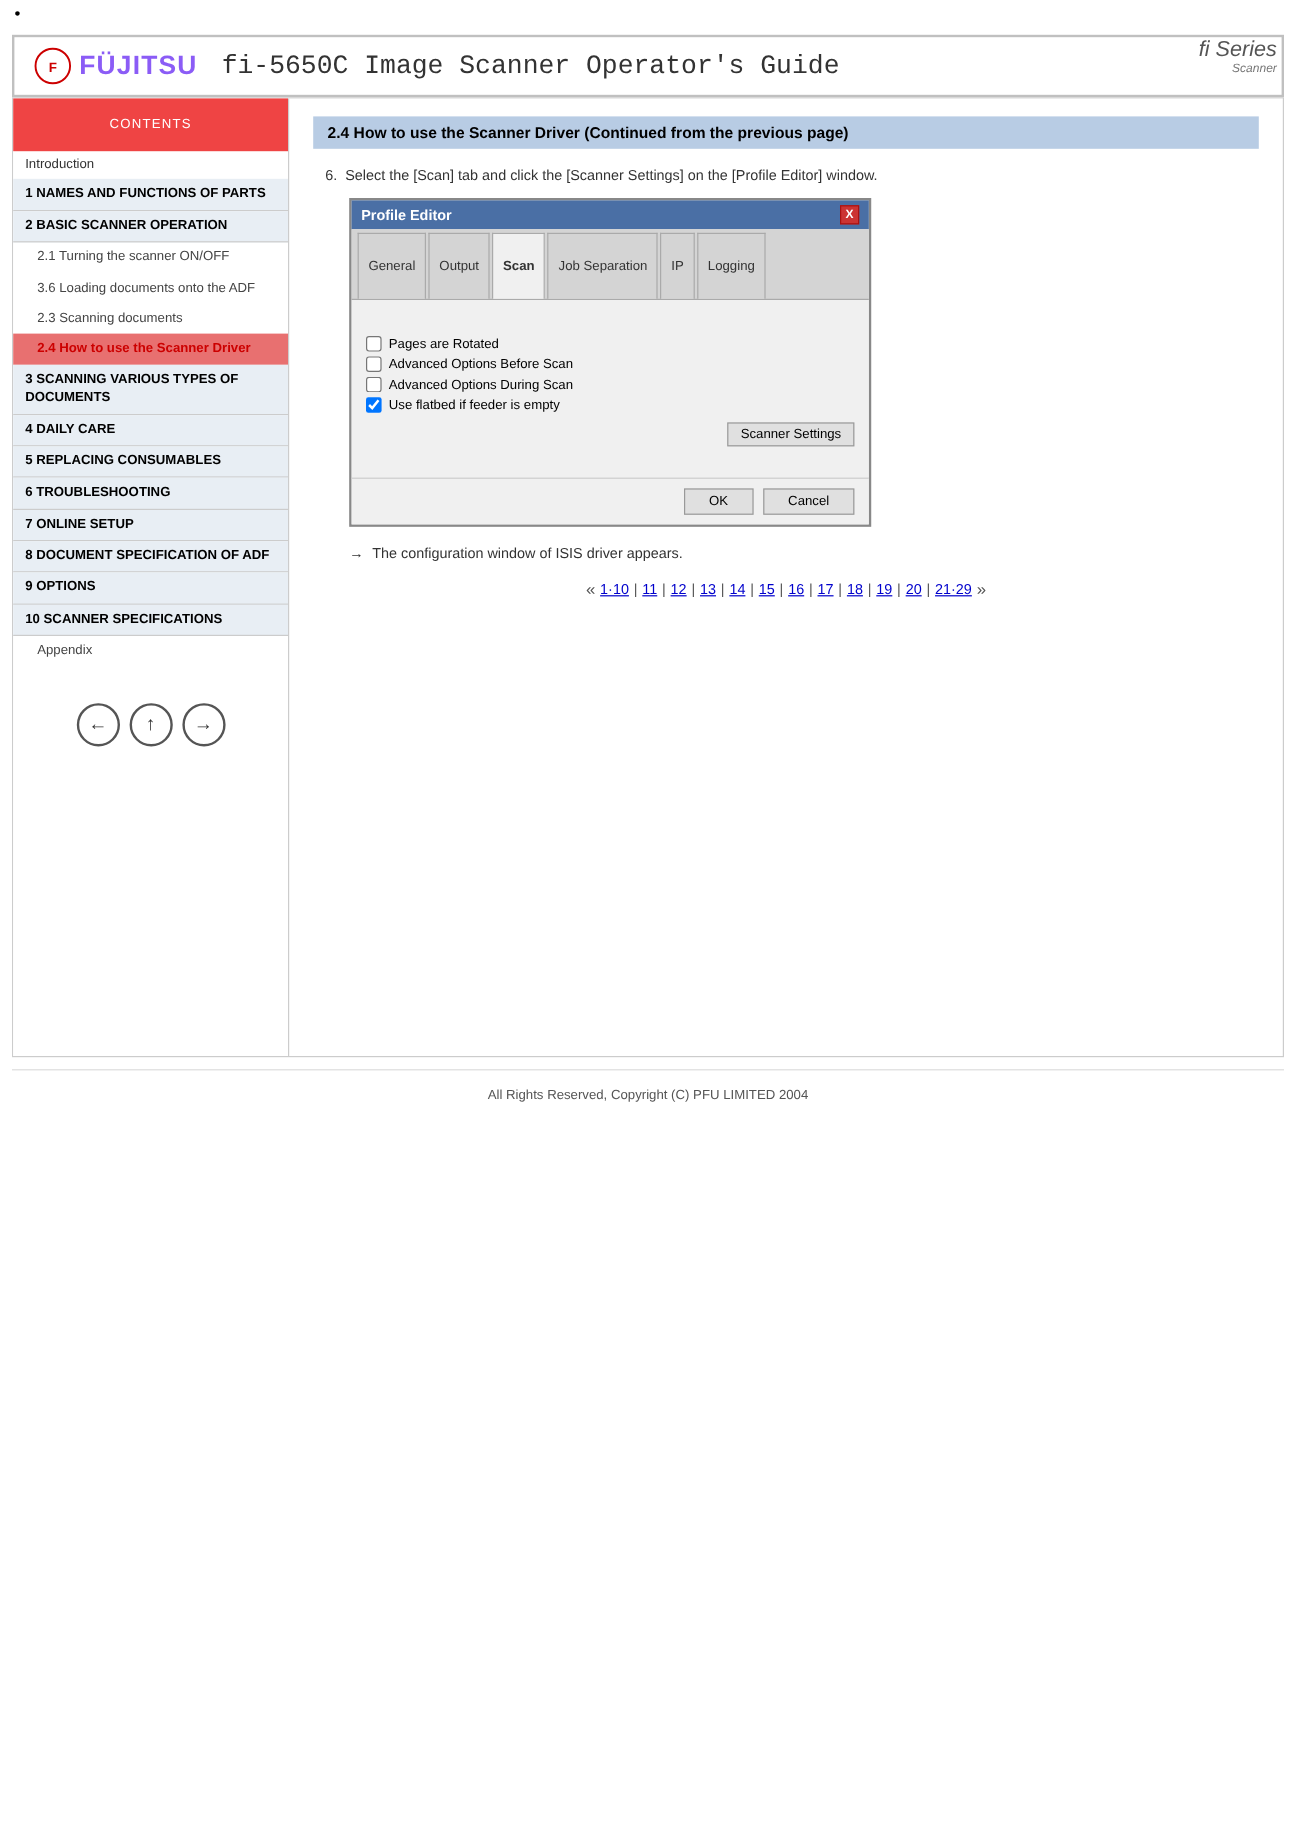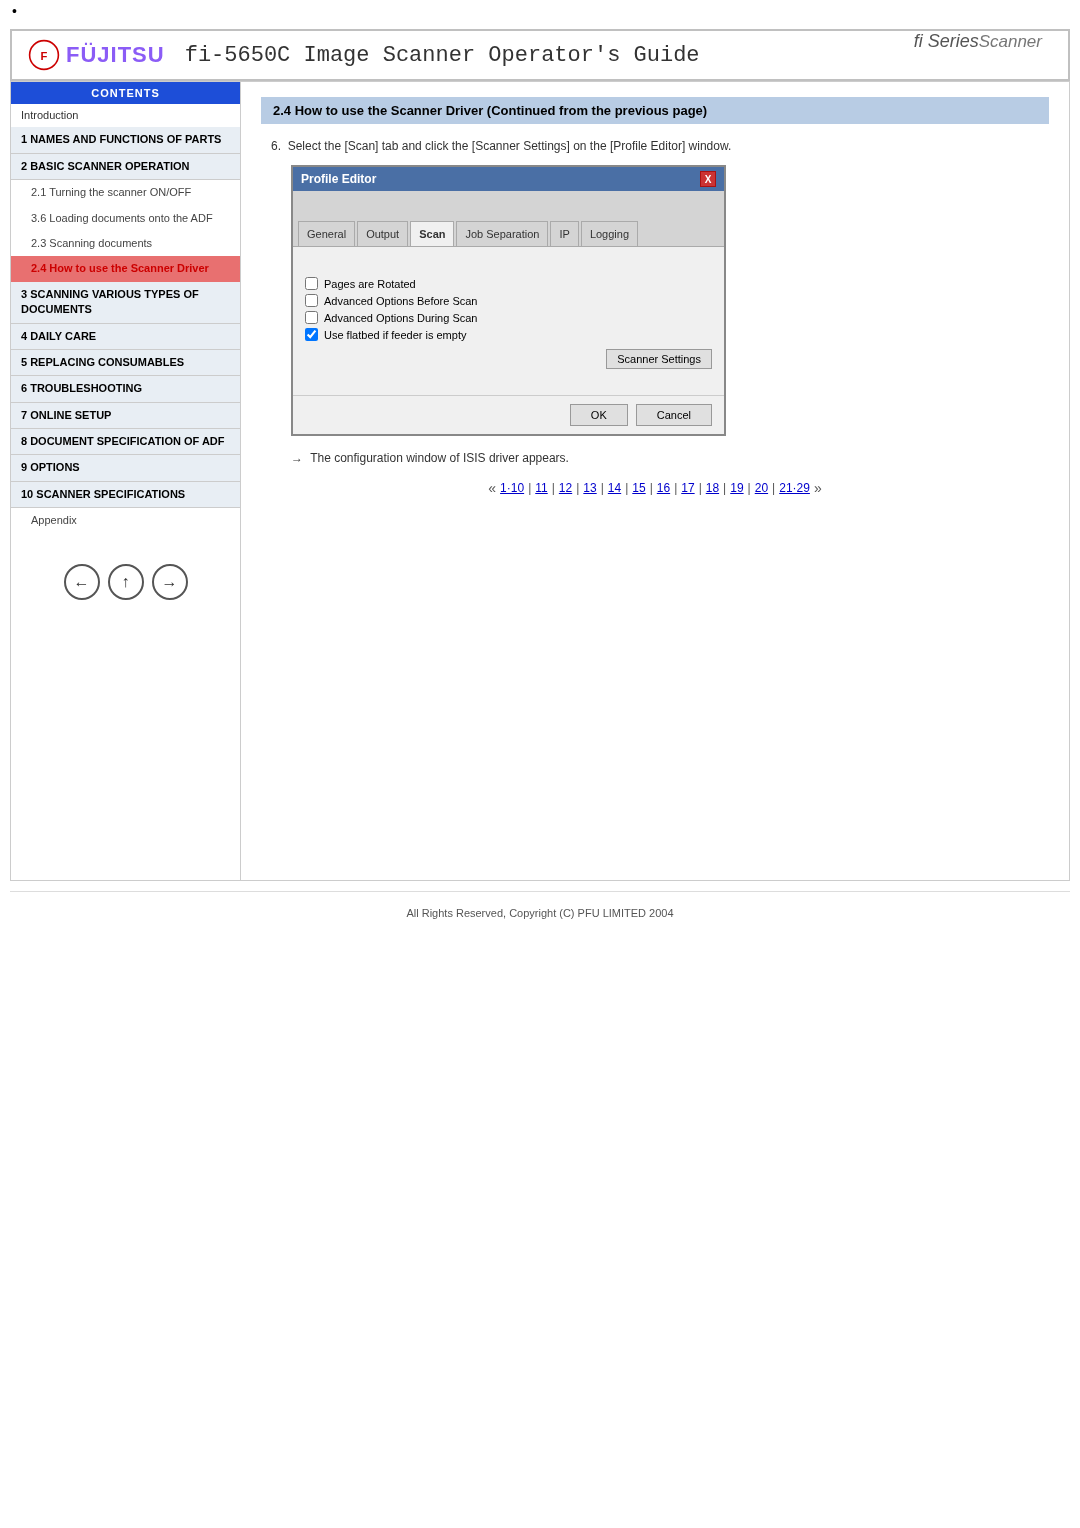--- a/index.html
+++ b/index.html
@@ -40,33 +40,33 @@
     }
     .header-title {
       font-size: 22px;
       font-weight: normal;
       color: #333;
       flex: 1;
       font-family: Liberation Mono, monospace;
     }
     .fi-series-badge {
       position: absolute;
-      right: 26px;
+      right: 4px;
       top: 0;
       display: flex;
-      flex-direction: row;
+      flex-direction: column;
       align-items: flex-end;
     }
     .fi-series-text {
       font-style: italic;
       font-size: 18px;
       color: #555;
     }
     .fi-series-sub {
-      font-size: 17px;
+      font-size: 10px;
       color: #777;
       font-style: italic;
     }
 
     
     .main-layout {
       display: flex;
       margin: 0 10px 10px 10px;
       border: 1px solid #ccc;
       min-height: 800px;
@@ -74,25 +74,25 @@
 
     
     .sidebar {
       width: 230px;
       min-width: 230px;
       border-right: 1px solid #ccc;
       background: #fff;
       padding-bottom: 20px;
     }
     .sidebar-header {
-      background: #1d4ed8;
+      background: #ef4444;
       color: #fff;
-      font-weight: bold;
+      font-weight: normal;
       text-align: center;
-      padding: 5px 8px;
+      padding: 16px 8px;
       font-size: 11px;
       letter-spacing: 1px;
     }
     .sidebar-item {
       padding: 5px 10px;
       font-size: 11px;
       color: #333;
       cursor: pointer;
       line-height: 1.4;
     }
@@ -189,28 +189,27 @@
       font-weight: bold;
     }
     .profile-editor-tabs {
       display: flex;
       background: #d4d4d4;
       border-bottom: 1px solid #aaa;
       padding: 3px 5px 0 5px;
       gap: 2px;
     }
     .tab-item {
-      padding: 6px 8px;
+      padding: 21px 8px;
       background: #d4d4d4;
       border: 1px solid #aaa;
       border-bottom: none;
       font-size: 11px;
       cursor: pointer;
       color: #333;
-      margin-top: 27px;
     }
     .tab-item.active {
       background: #f0f0f0;
       font-weight: bold;
     }
     .profile-editor-body {
       padding: 26px 12px;
       background: #f0f0f0;
     }
     .checkbox-row {

